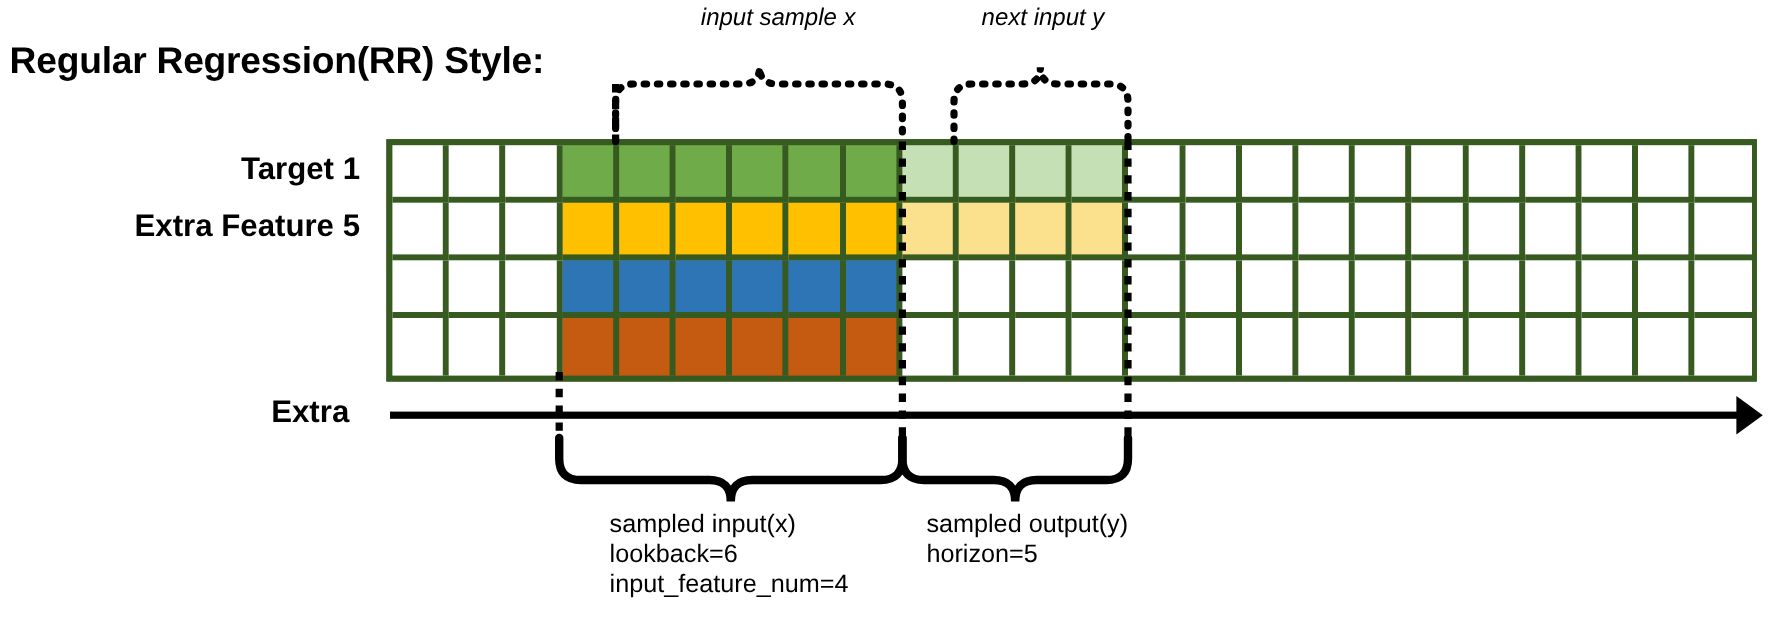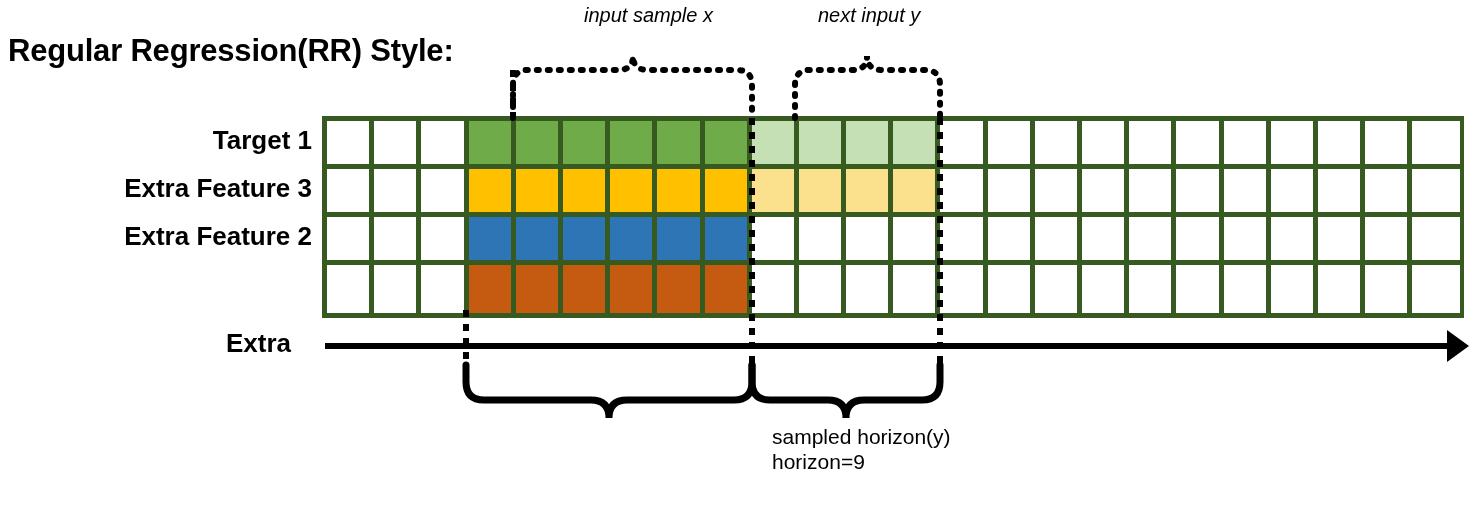--- a/index.html
+++ b/index.html
@@ -11,21 +11,21 @@
   #title{position:absolute;left:8px;top:2px;font-size:31px;font-weight:700;
          letter-spacing:-0.2px;white-space:nowrap;margin-top:31px;}
 
   
   .top-note{position:absolute;font-size:20px;font-style:italic;font-weight:500;
             white-space:nowrap;}
   #note-x{left:584px;top:4px;}
   #note-y{left:818px;top:4px;}
 
   
-  #rowlabels{position:absolute;left:12px;top:116px;width:312px;}
+  #rowlabels{position:absolute;left:0px;top:116px;width:312px;}
   .rowlabel{height:48px;display:flex;align-items:center;justify-content:flex-end;
             font-size:26px;font-weight:700;white-space:nowrap;padding-right:12px;
             box-sizing:border-box;}
 
   
   #grid{position:absolute;left:322px;top:116px;
         border:5px solid #375A20;border-right-width:4px;
         background:#375A20;display:flex;flex-direction:column;
         box-sizing:border-box;}
   .grow{display:flex;height:48px;}
@@ -55,22 +55,21 @@
 
 <div id="stage">
 
   <div id="title">Regular Regression(RR) Style:</div>
 
   <div class="top-note" id="note-x">input sample x</div>
   <div class="top-note" id="note-y">next input y</div>
 
   <div id="rowlabels">
     <div class="rowlabel">Target 1</div>
-    <div class="rowlabel">Extra Feature 3</div>
-    <div class="rowlabel">Extra Feature 2</div>
+    <div class="rowlabel">Extra Feature 5</div>
   </div>
 
   <div id="grid">
       <div class="grow">
         <div class="gcell" style="background: rgb(255, 255, 255);"></div>
         <div class="gcell" style="background: rgb(255, 255, 255);"></div>
         <div class="gcell" style="background: rgb(255, 255, 255);"></div>
         <div class="gcell" style="background: rgb(111, 172, 73);"></div>
         <div class="gcell" style="background: rgb(111, 172, 73);"></div>
         <div class="gcell" style="background: rgb(111, 172, 73);"></div>
@@ -200,19 +199,24 @@
       <path d="M466,365 L466,382 Q466,400 484,400 L591,400 Q609,400 609,418
                Q609,400 627,400 L734,400 Q752,400 752,382 L752,365"></path>
     </g>
 
     <g fill="none" stroke="#000" stroke-width="7" stroke-linecap="round">
       <path d="M752,365 L752,382 Q752,400 770,400 L828,400 Q846,400 846,418
                Q846,400 864,400 L922,400 Q940,400 940,382 L940,365"></path>
     </g>
   </svg>
 
+  <div class="caption" id="cap-x">
+    <div>sampled input(x)</div>
+    <div>lookback=6</div>
+    <div>input_feature_num=4</div>
+  </div>
 
   <div class="caption" id="cap-y">
-    <div>sampled horizon(y)</div>
-    <div>horizon=9</div>
+    <div>sampled output(y)</div>
+    <div>horizon=5</div>
   </div>
 
 </div>
 
 </body></html>

